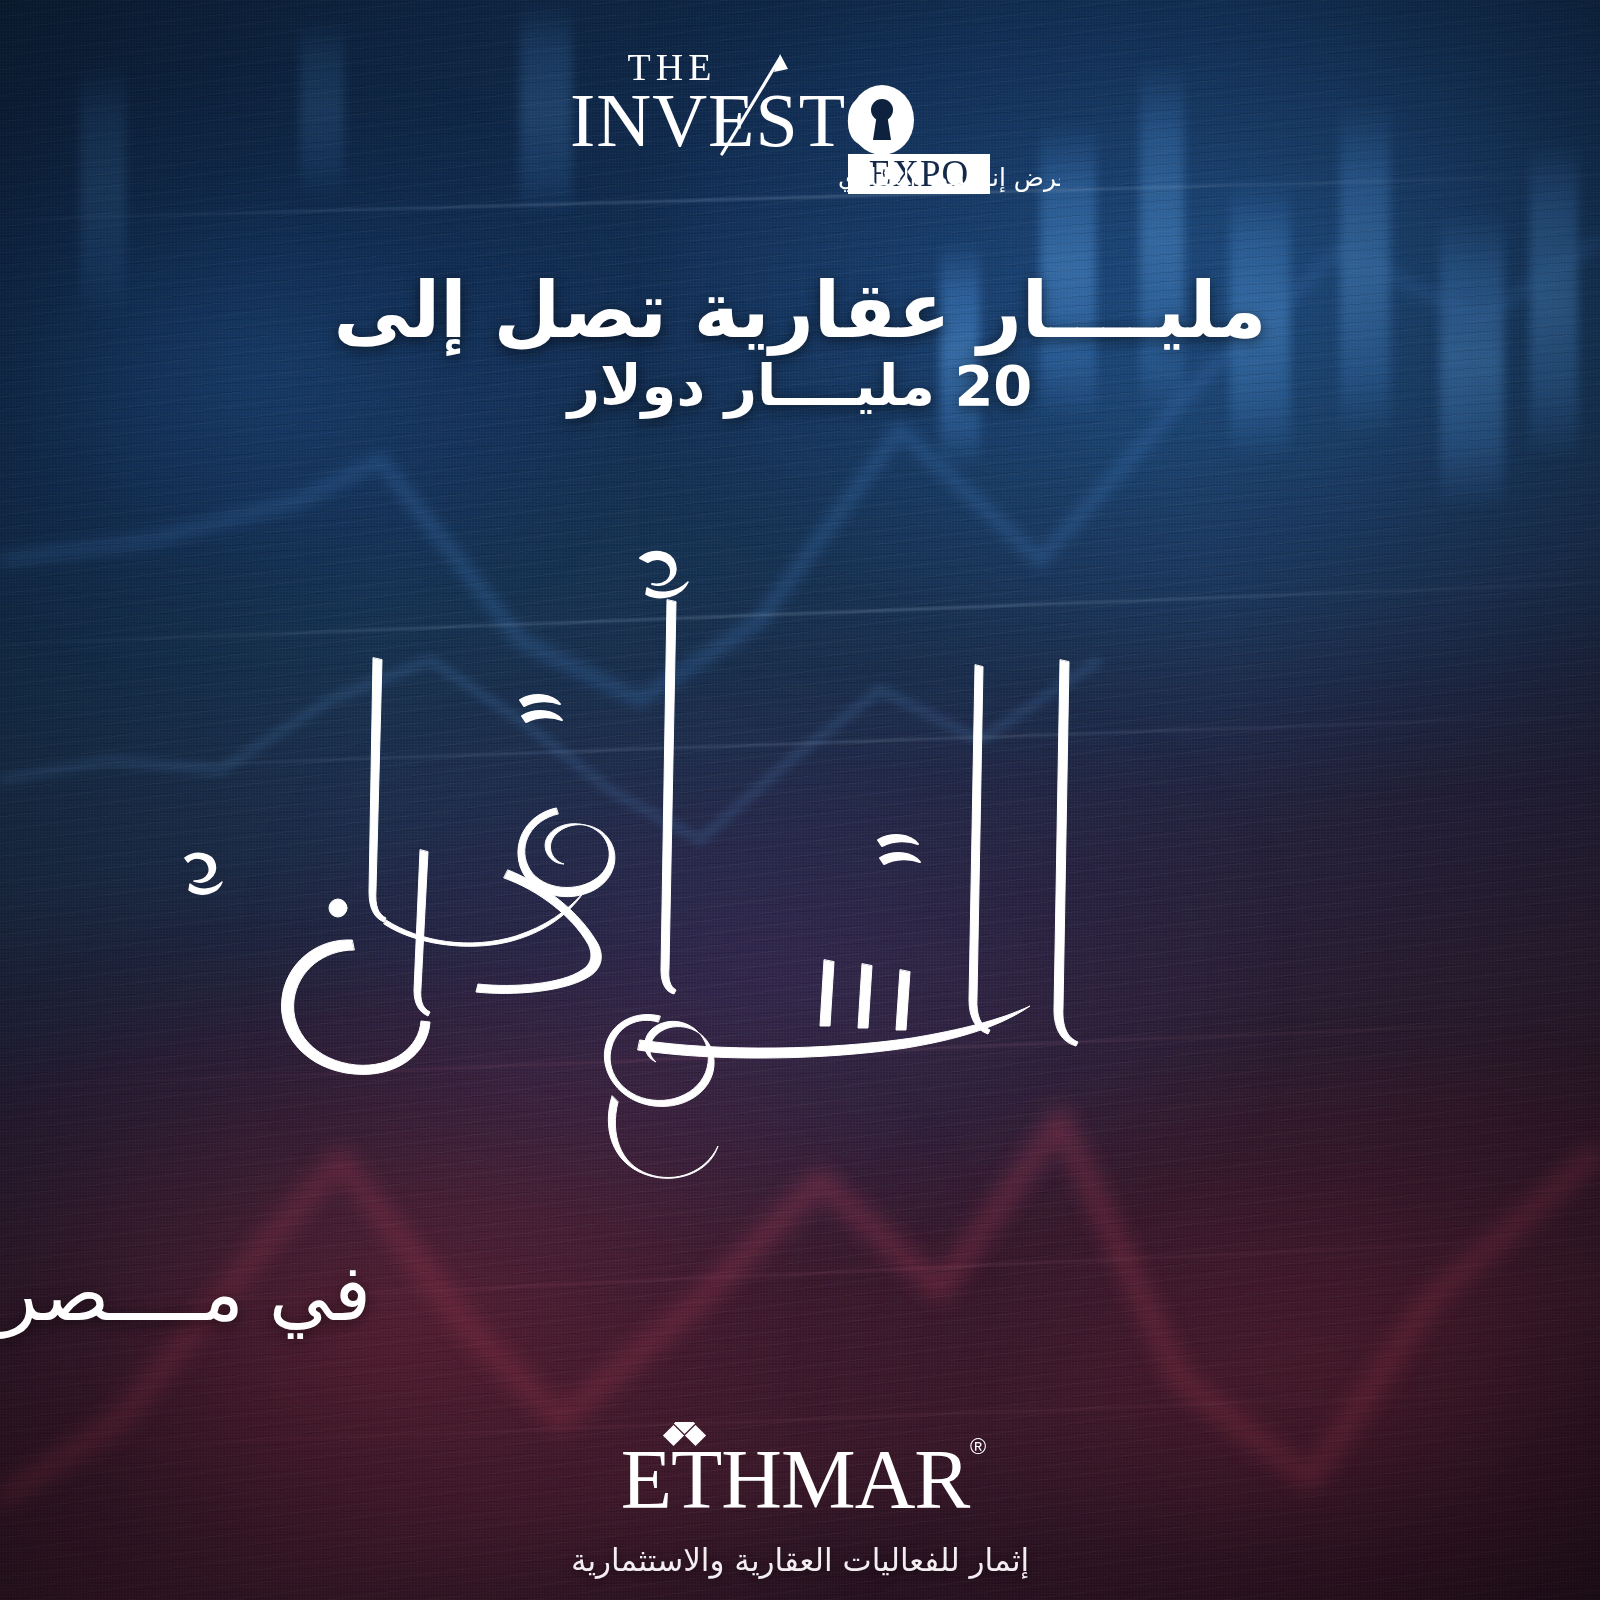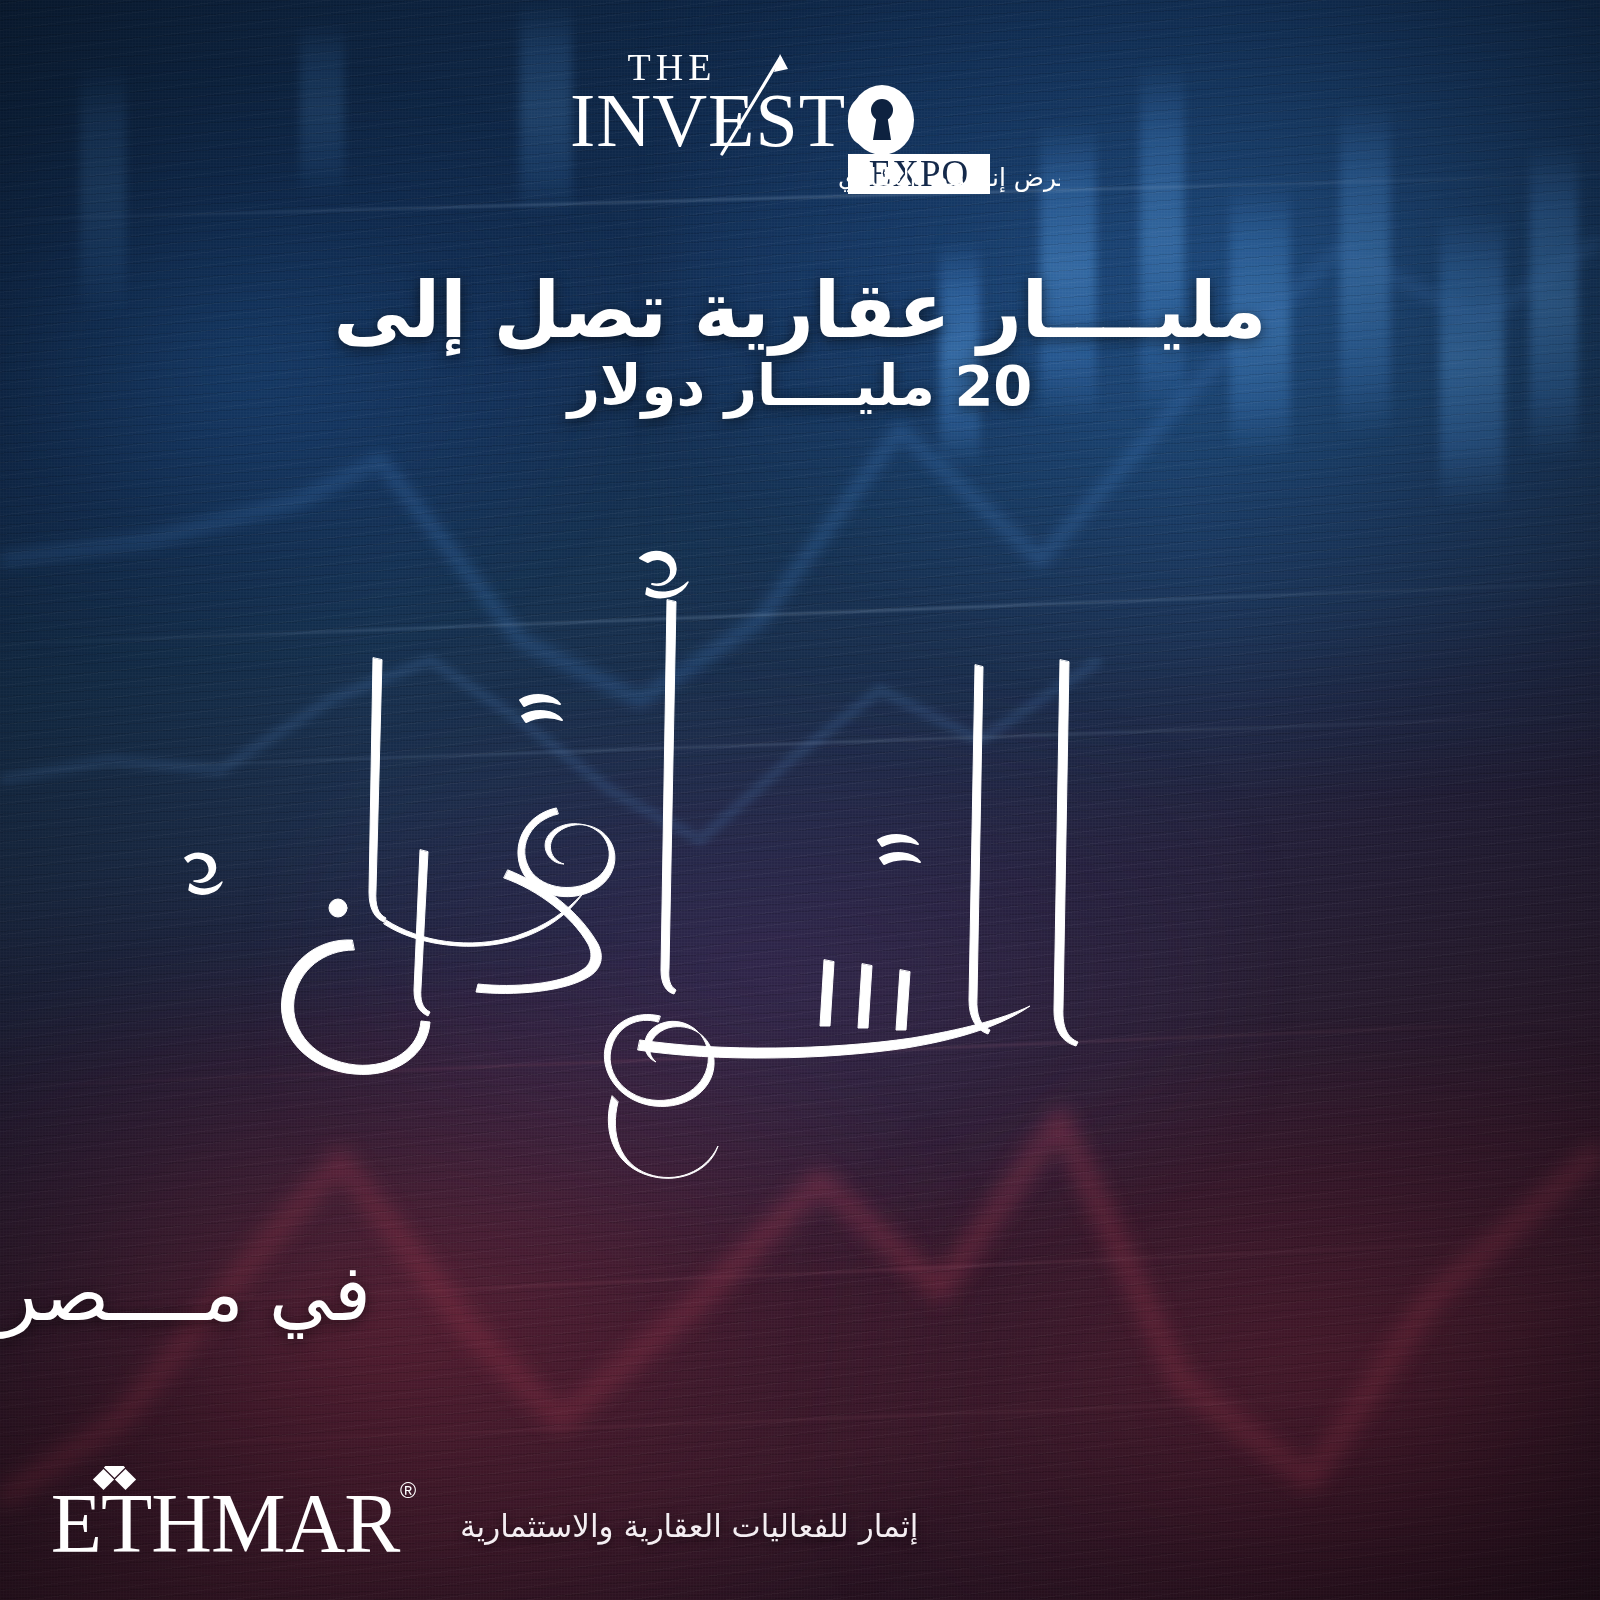--- a/index.html
+++ b/index.html
@@ -235,21 +235,21 @@
     text-shadow: 0 3px 14px rgba(0,0,0,0.5);
     margin-top: 40px;
   }
 
   
   .ethmar {
     position: absolute;
     left: 0; right: 0;
     bottom: 22px;
     display: flex;
-    flex-direction: row;
+    flex-direction: column;
     align-items: center;
   }
   .ethmar-mark { width: 460px; height: 112px; }
   .ethmar-tagline {
     direction: rtl;
     color: #f4eef2;
     font-size: 31px;
     font-weight: 400;
     letter-spacing: 0.5px;
     margin-top: 8px;

